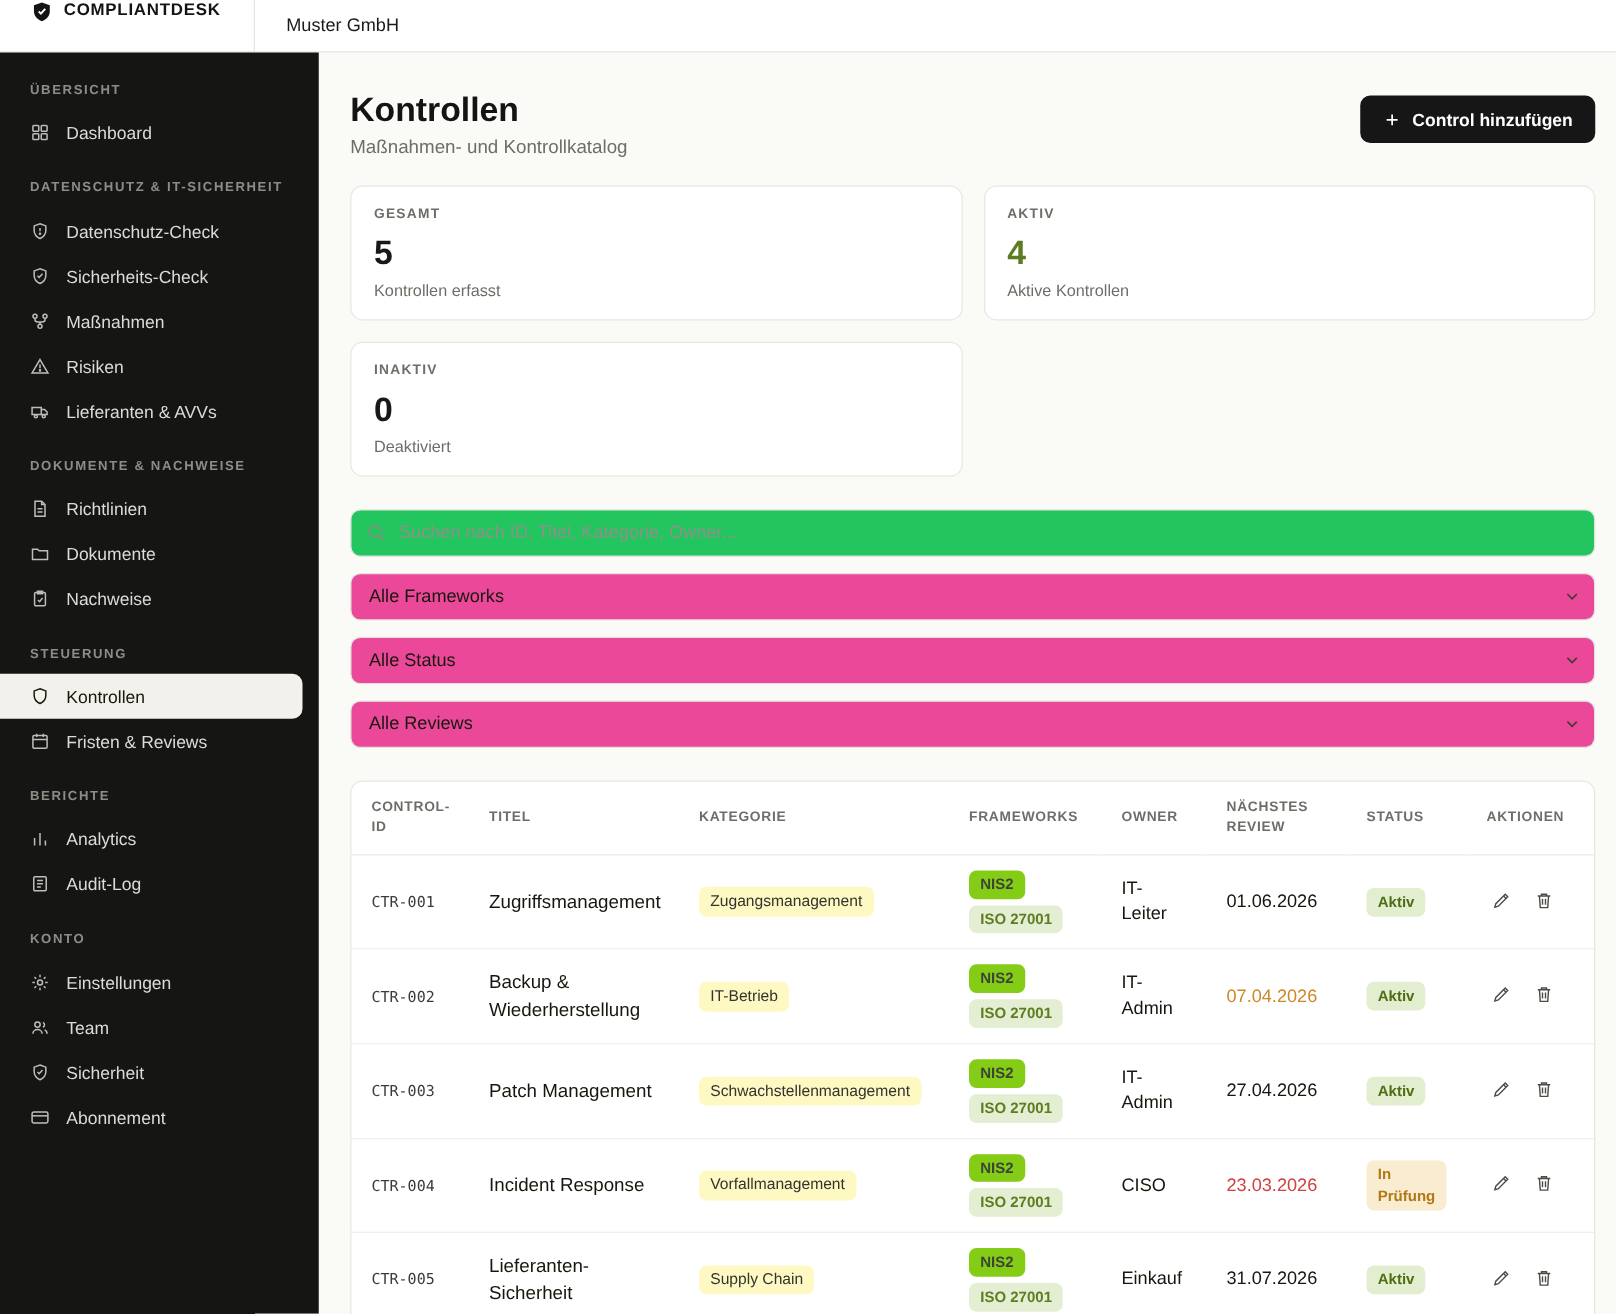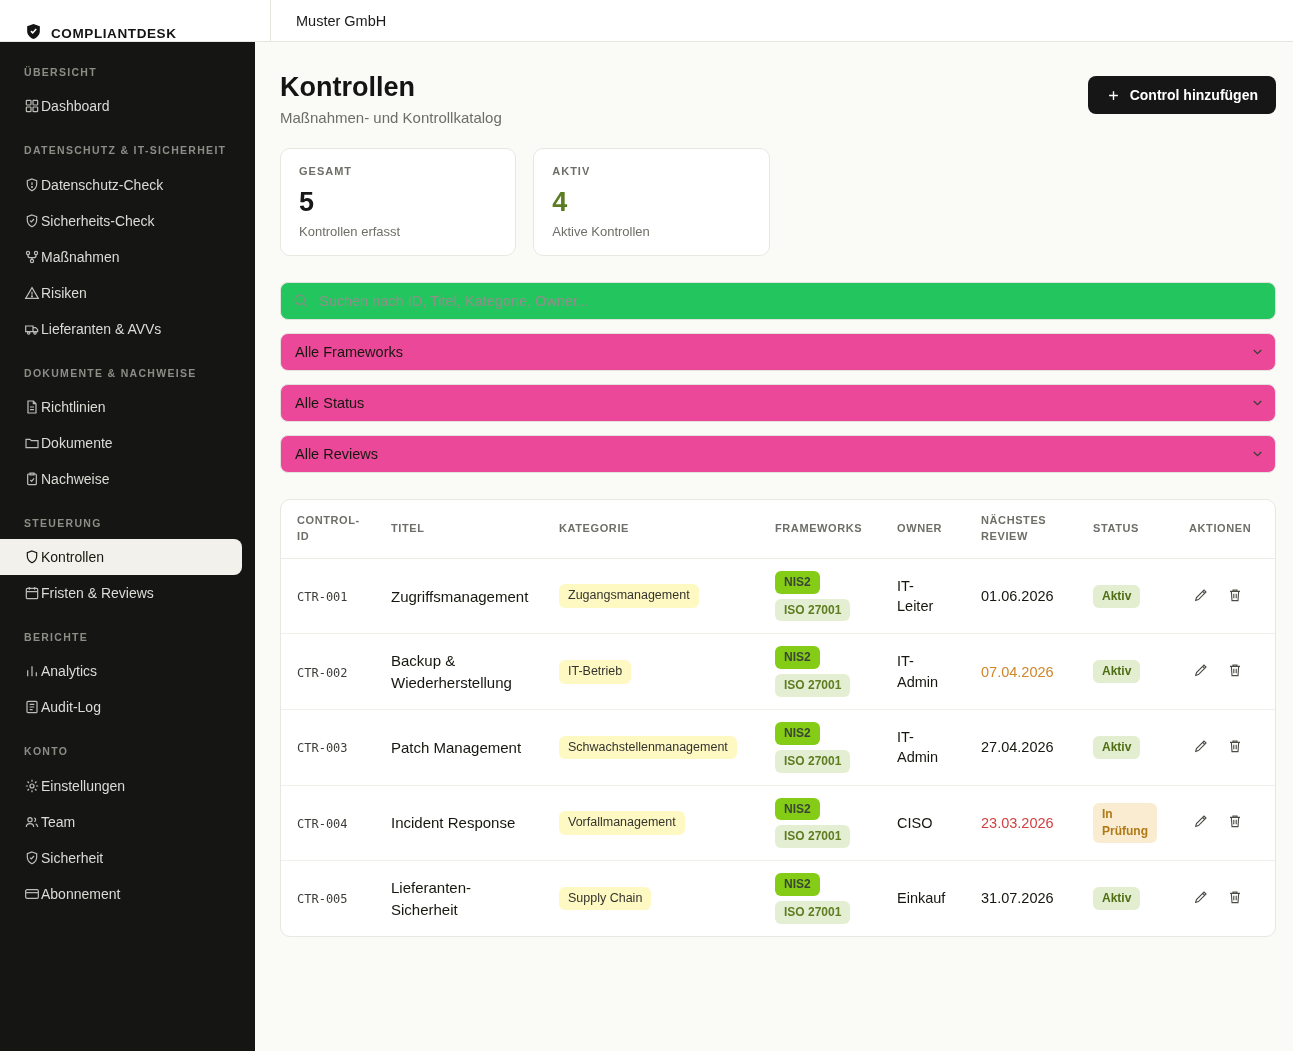--- a/index.html
+++ b/index.html
@@ -6,43 +6,43 @@
   html,body { margin:0; padding:0; }
   body {
     width:1293px; height:1051px; overflow:hidden;
     font-family:"Liberation Sans", sans-serif;
     background:#fafaf7; color:#17170f;
   }
   .app { display:flex; flex-direction:column; height:1051px; }
 
   
   .topbar { height:42px; flex-shrink:0; display:flex; background:#fff; border-bottom:1px solid #e6e6e0; }
-  .logo-area { width:271px; flex-shrink:0; display:flex; align-items:flex-end; gap:8px; padding-left:24px; border-right:1px solid #e6e6e0; }
+  .logo-area { width:204px; flex-shrink:0; display:flex; align-items:flex-start; gap:8px; padding-left:24px; border-right:1px solid #e6e6e0; }
   .logo-text { font-size:13.5px; font-weight:700; letter-spacing:.6px; color:#141414; }
   .topbar-main { display:flex; align-items:center; padding-left:25px; font-size:14.5px; color:#1a1a1a; }
 
   .body-row { display:flex; flex:1; min-height:0; }
 
   
   .sidebar { width:255px; flex-shrink:0; background:#151514; color:#dcdcd6; padding:22px 0 18px; overflow-y:auto; }
   .section-label { font-size:10.5px; font-weight:700; letter-spacing:1.3px; color:#8d8d86; padding:0 24px; margin:18px 0 8px; line-height:1.55; }
   .section-label:first-child { margin-top:0; }
-  .nav-item { display:flex; align-items:flex-end; gap:1px; padding:10px 24px; font-size:14px; color:#dcdcd6; cursor:pointer; }
+  .nav-item { display:flex; align-items:flex-end; gap:13px; padding:10px 24px; font-size:14px; color:#dcdcd6; cursor:pointer; }
   .nav-item svg { flex-shrink:0; opacity:.85; }
   .nav-item.active { background:#f2f1eb; color:#17170f; margin-right:13px; border-radius:0 8px 8px 0; font-weight:500; }
   .nav-item.active svg { opacity:1; }
 
   
   .main { flex:1; min-width:0; overflow-y:auto; padding:22px 17px 24px 25px; background:#fafaf7; }
   .page-head { display:flex; justify-content:space-between; align-items:flex-start; }
   .page-title { font-size:27px; font-weight:700; margin:8px 0 6px; color:#141414; }
   .page-subtitle { font-size:15px; color:#6e6e68; }
   .add-btn { background:#161616; color:#fff; border:none; border-radius:8px; height:38px; padding:0 18px; font-size:14px; font-weight:600; font-family:inherit; display:flex; align-items:center; gap:9px; cursor:pointer; margin-top:12px; }
 
-  .stats { display:grid; grid-template-columns:repeat(4,1fr); gap:17px; margin-top:22px; }
+  .stats { display:grid; grid-template-columns:repeat(2,1fr); gap:17px; margin-top:22px; }
   .card { background:#fff; border:1px solid #e8e8e2; border-radius:10px; padding:16px 18px; }
   .card-label { font-size:11px; font-weight:700; letter-spacing:1px; color:#6e6e68; }
   .card-value { font-size:27px; font-weight:700; margin:10px 0 6px; color:#181818; }
   .card-value.green { color:#5c7c22; }
   .card-value.orange { color:#cf8728; }
   .card-caption { font-size:13px; color:#6e6e68; }
 
   .search-wrap { position:relative; margin-top:26px; }
   .search-input { width:100%; height:38px; border:1px solid #e3e3dd; border-radius:8px; background:#22c55e; padding:0 14px 0 38px; font-size:14.5px; font-family:inherit; color:#17170f; }
   .search-input::placeholder { color:#90908a; }
@@ -248,20 +248,25 @@
         <div class="card">
           <div class="card-label">GESAMT</div>
           <div class="card-value">5</div>
           <div class="card-caption">Kontrollen erfasst</div>
         </div>
         <div class="card">
           <div class="card-label">AKTIV</div>
           <div class="card-value green">4</div>
           <div class="card-caption">Aktive Kontrollen</div>
         </div>
+        <div class="card">
+          <div class="card-label">INAKTIV</div>
+          <div class="card-value">0</div>
+          <div class="card-caption">Deaktiviert</div>
+        </div>
       </div>
 
       <div class="search-wrap">
         <span class="search-icon">
           <svg width="17" height="17" viewBox="0 0 24 24" fill="none" stroke="currentColor" stroke-width="1.8">
               <circle cx="11" cy="11" r="6.5"></circle>
               <path d="M15.8 15.8l4.7 4.7"></path>
             </svg>
         </span>
         <input class="search-input" type="text" placeholder="Suchen nach ID, Titel, Kategorie, Owner..." style="">

